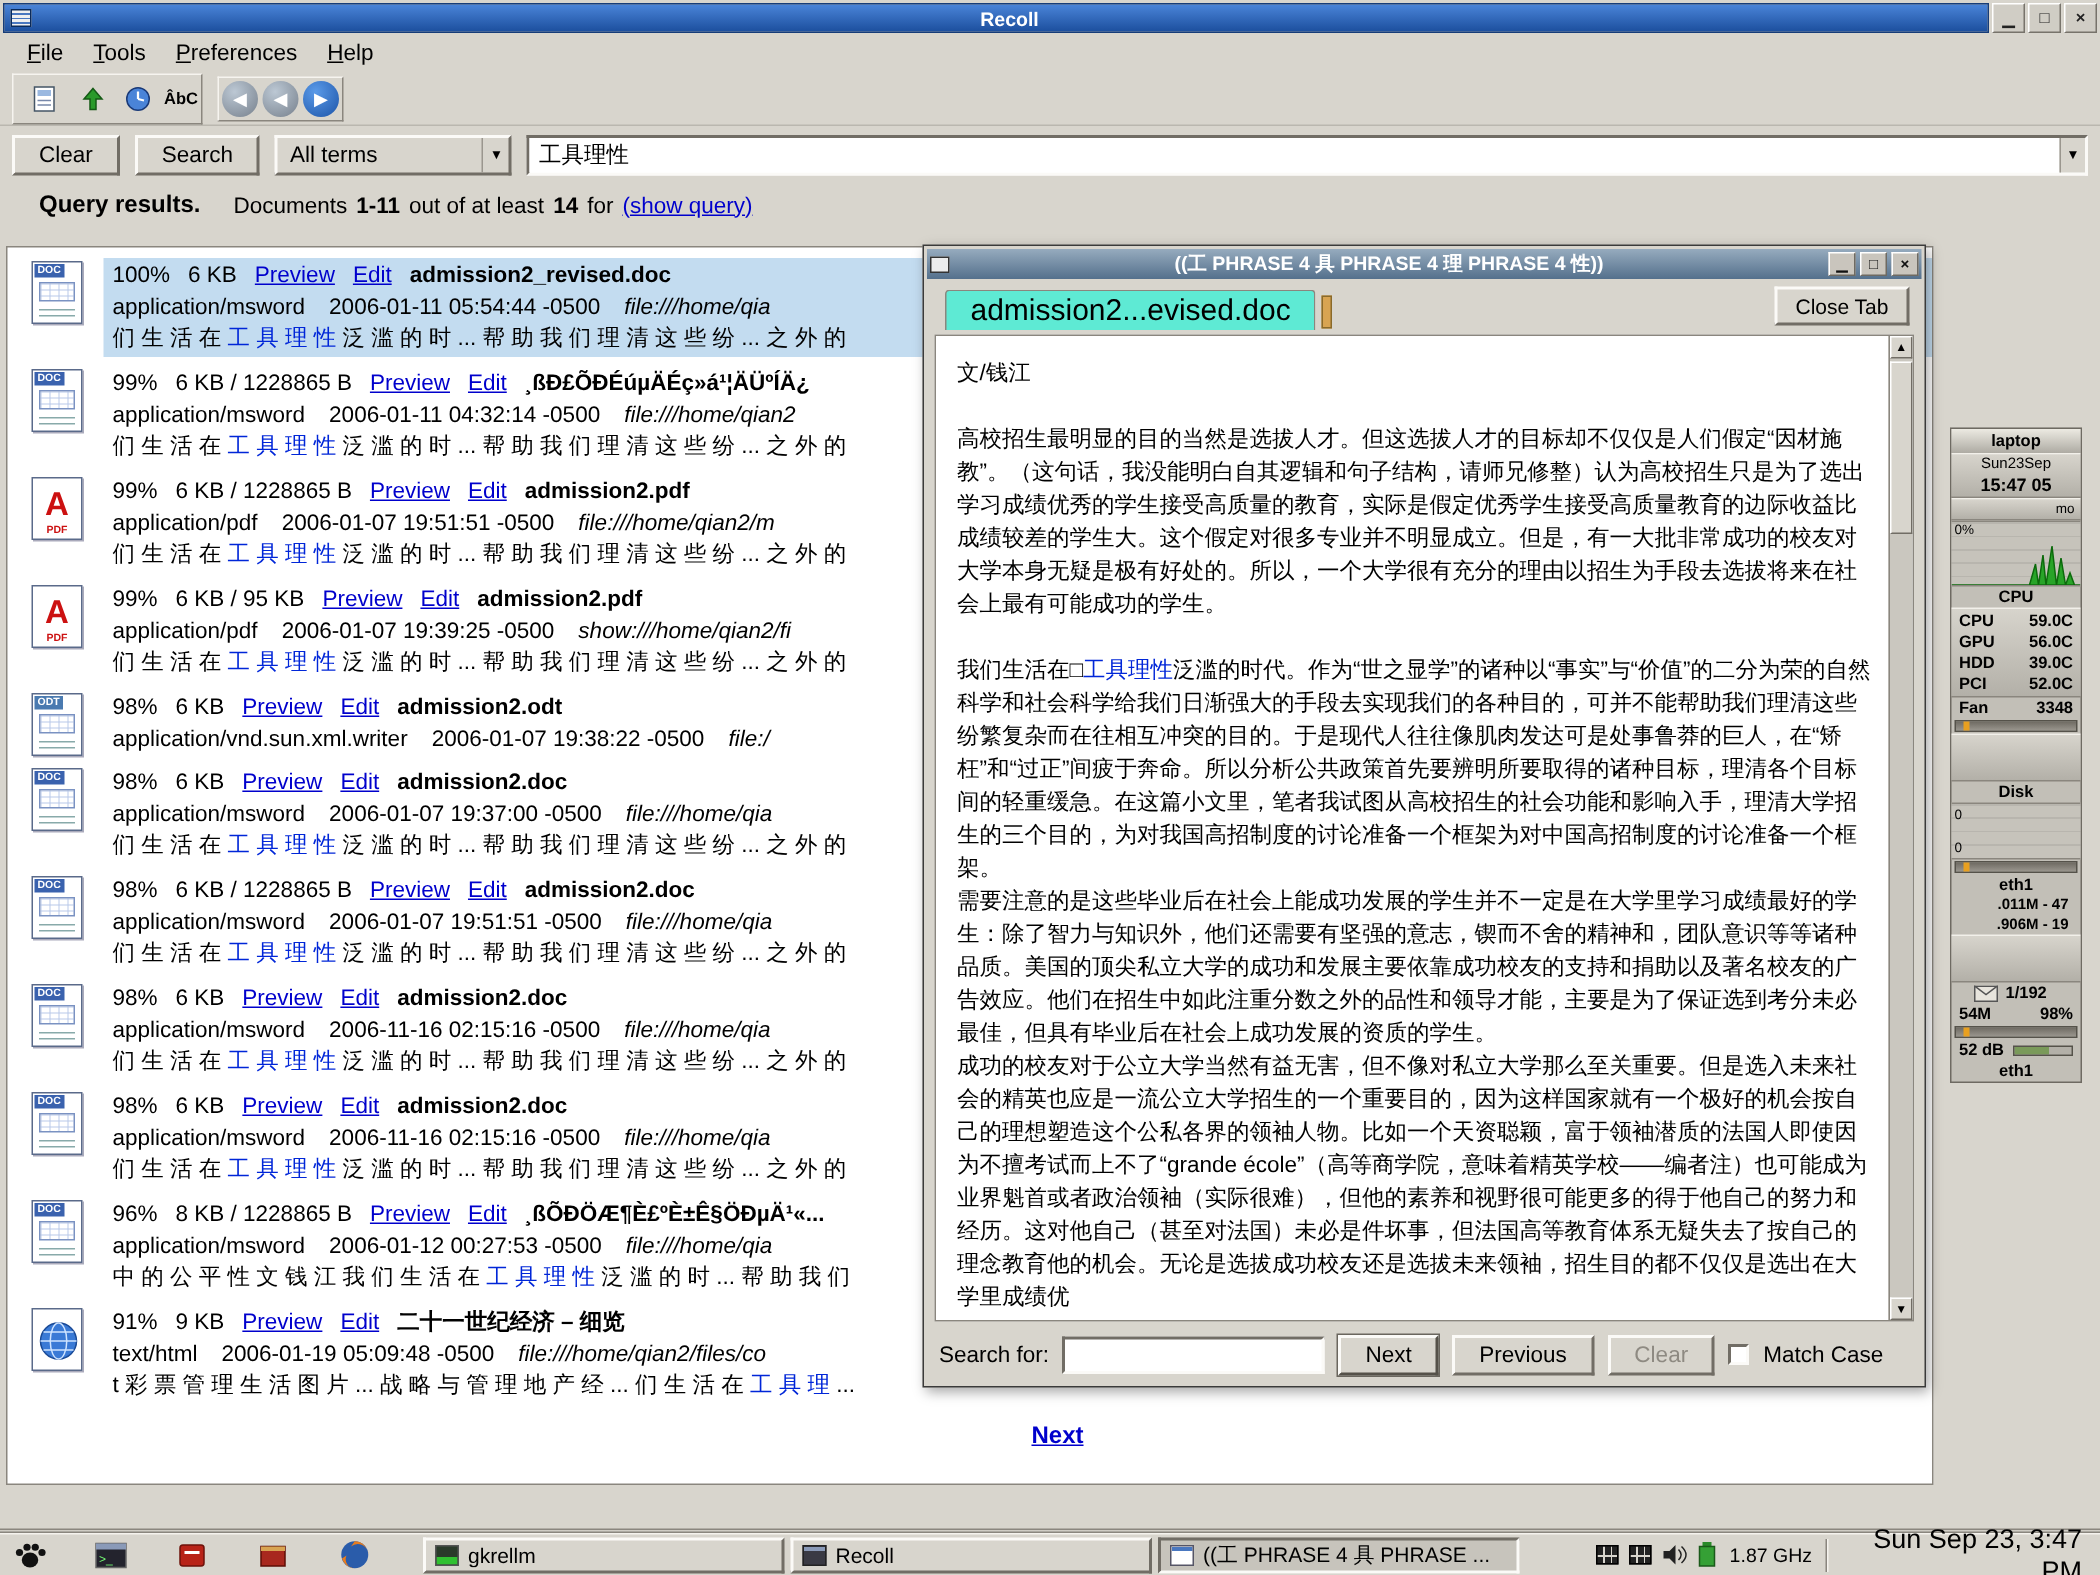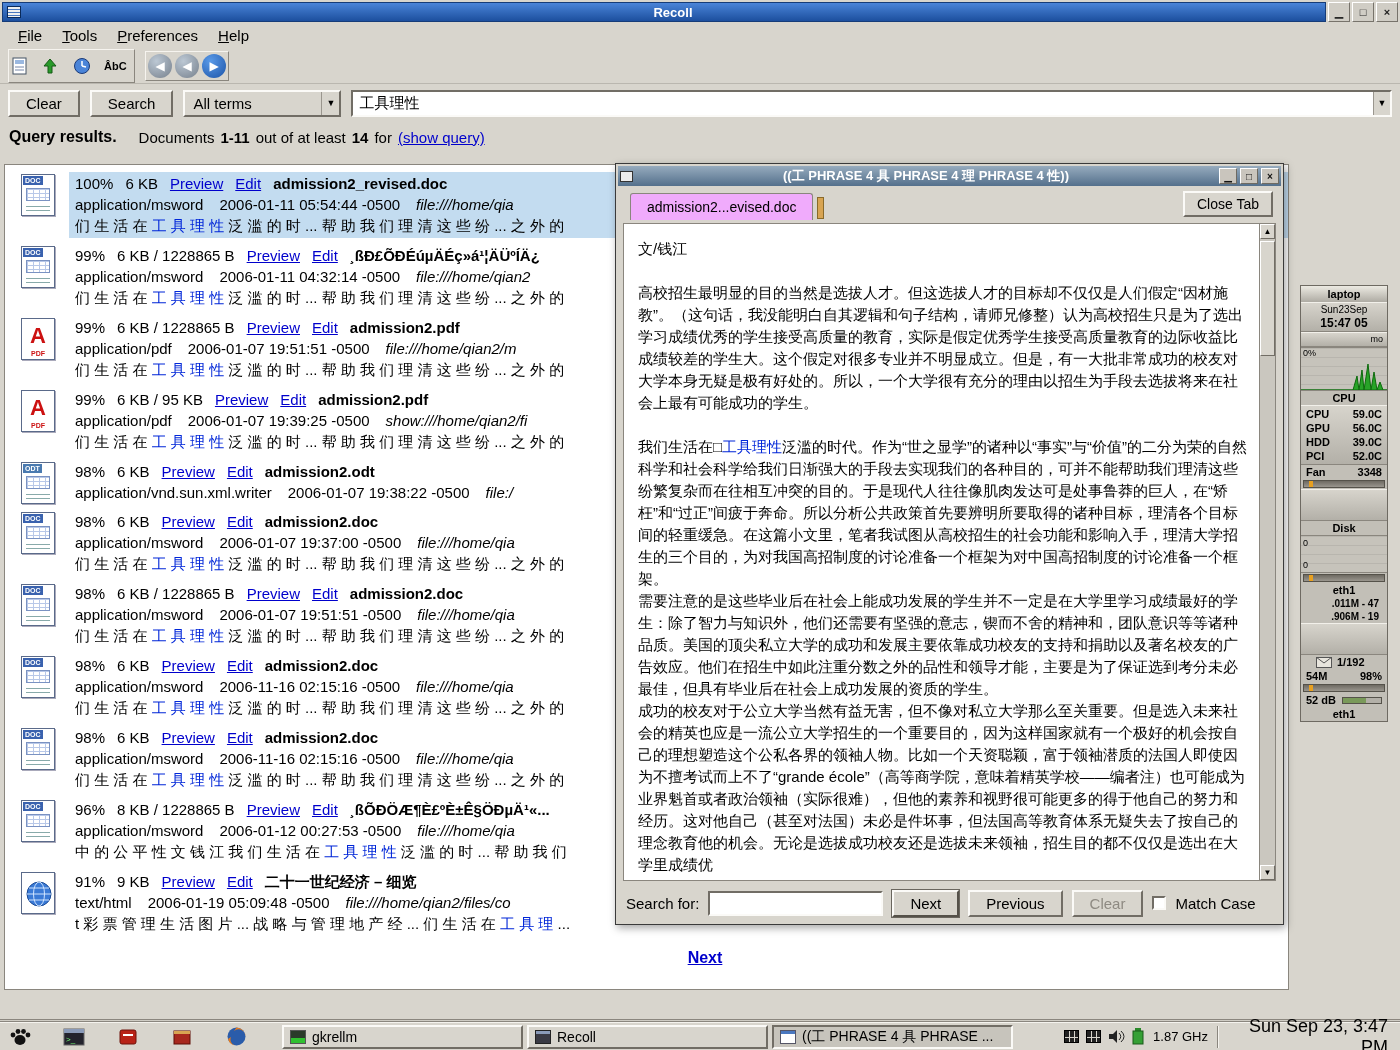--- a/index.html
+++ b/index.html
@@ -12,34 +12,34 @@
 .titlebar{height:22px;display:flex;align-items:stretch;padding:2px 2px 0 2px;gap:2px}
 .tb-blue{flex:1;background:linear-gradient(#4a84d8,#1c4f9e);display:flex;align-items:center;color:#fff;font-weight:bold;font-size:13px;border:1px solid #163c78;padding:0 4px}
 .tb-appicon{width:14px;height:12px;background:#f0f0f0;border:1px solid #0a2a5a;margin-right:4px;background-image:repeating-linear-gradient(#f0f0f0 0 2px,#4a78c0 2px 3px)}
 .tb-title{flex:1;text-align:center}
 .tb-btn{width:22px;background:#d0cdc5;border:1px solid;border-color:#fff #77736b #77736b #fff;display:flex;align-items:center;justify-content:center;font-size:11px;color:#222;font-weight:bold}
 .menubar{display:flex;height:26px;align-items:center;padding:0 8px;font-size:15px}
 .menu-item{padding:2px 10px;cursor:default}
 .menu-item::first-letter{text-decoration:underline}
 .toolbar{display:flex;align-items:center;height:36px;padding:2px 8px;gap:10px;border-bottom:1px solid #bab7af}
 .tgroup{display:flex;gap:3px;padding:2px;border:1px solid;border-color:#f6f4ef #8a867e #8a867e #f6f4ef;align-items:center}
-.tbtn{width:28px;height:28px;background:#d8d5cd;display:flex;align-items:center;justify-content:flex-start}
+.tbtn{width:28px;height:28px;background:#d8d5cd;display:flex;align-items:center;justify-content:flex-end}
 .abc-ic{font-size:11px;font-weight:bold}
 .navbtn{width:24px;height:24px;border-radius:50%;display:flex;align-items:center;justify-content:center;color:#fff;font-size:12px}
 .nav-dis{background:radial-gradient(circle at 35% 30%,#bcc8d4,#76808c)}
 .nav-fwd{background:radial-gradient(circle at 35% 30%,#5a9ae8,#1c54a8)}
 .searchrow{display:flex;align-items:center;gap:10px;height:38px;padding:4px 8px}
 .pushbtn{height:27px;padding:0 16px;background:#d8d5cd;border:2px solid;border-color:#fbfaf7 #716d65 #716d65 #fbfaf7;font-size:15px;font-family:inherit;display:flex;align-items:center;justify-content:center;cursor:default}
 .combo{width:158px;height:27px;display:flex;align-items:stretch;border:2px solid;border-color:#fbfaf7 #716d65 #716d65 #fbfaf7;background:#d8d5cd}
 .combo-text{flex:1;font-size:15px;display:flex;align-items:center;padding:0 8px}
 .combo-arrow{width:18px;border-left:1px solid #9a968e;display:flex;align-items:center;justify-content:center;font-size:9px}
 .queryinput{flex:1;height:27px;border:2px solid;border-color:#716d65 #fbfaf7 #fbfaf7 #716d65;background:#fff;display:flex;align-items:stretch}
 .qi{flex:1;border:0;outline:0;font-size:15px;padding:0 6px;font-family:inherit;background:#fff}
 .qi-arrow{width:17px;background:#d8d5cd;border-left:1px solid #9a968e;display:flex;align-items:center;justify-content:center;font-size:9px}
-.resultsheader{height:30px;padding:5px 9px;font-size:15px;display:flex;align-items:center;gap:6px}
+.resultsheader{height:30px;padding:5px 26px;font-size:15px;display:flex;align-items:center;gap:6px}
 .qr-title{font-weight:bold;font-size:16px;margin-right:16px}
 .bold{font-weight:bold}
 .link{color:#0000cc;text-decoration:underline;cursor:pointer}
 
 
 #results-area{position:absolute;left:4px;top:164px;width:1285px;height:826px;background:#fff;border:1px solid #8a867e;overflow:hidden;padding:4px 0 0 2px}
 .rrow{display:flex;align-items:flex-start;padding:3px 0}
 .ricon{width:62px;display:flex;justify-content:center;padding-top:2px;flex:none}
 .rtext{flex:1;padding:1px 6px;overflow:hidden}
 .sel .rtext{background:#c3dcf0}
@@ -63,21 +63,21 @@
 .fpdftxt{position:absolute;left:0;right:0;bottom:2px;text-align:center;color:#c11;font-size:7px;font-weight:bold}
 .fglobe{position:absolute;left:3px;top:7px}
 
 
 #preview-window{position:absolute;left:615px;top:163px;width:669px;height:762px;background:#d8d5cd;border:1px solid #3a3a3a;box-shadow:2px 3px 8px rgba(0,0,0,.35);display:flex;flex-direction:column;padding:2px}
 .pv-titlebar{height:20px;display:flex;align-items:center;background:linear-gradient(#96abbe,#54708c);color:#fff;font-weight:bold;font-size:13px;padding:0 2px;gap:3px;flex:none}
 .pv-ticon{width:13px;height:11px;background:#ececec;border:1px solid #333}
 .pv-title{flex:1;text-align:center;white-space:nowrap;overflow:hidden}
 .pv-btn{width:18px;height:16px;background:#c9c5bd;border:1px solid;border-color:#fff #6e6a62 #6e6a62 #fff;font-size:10px;display:flex;align-items:center;justify-content:center;color:#111}
 .pv-tabrow{height:34px;display:flex;align-items:flex-end;padding:4px 8px 0 12px;gap:4px;flex:none}
-.pv-tab{height:27px;padding:0 16px;background:#f0abfc;border:1px solid #8a867e;border-bottom:none;border-radius:3px 3px 0 0;display:flex;align-items:center;font-size:14px}
+.pv-tab{height:27px;padding:0 16px;background:#5eead4;border:1px solid #8a867e;border-bottom:none;border-radius:3px 3px 0 0;display:flex;align-items:center;font-size:20px}
 .pv-tabstub{width:7px;height:22px;background:#d8a452;border:1px solid #8a6a2a;margin-bottom:1px}
 .pv-closetab{margin-left:auto;margin-bottom:3px;height:26px;padding:0 12px;background:#d8d5cd;border:2px solid;border-color:#fbfaf7 #716d65 #716d65 #fbfaf7;font-size:14px;display:flex;align-items:center}
 .pv-body{flex:1;margin:3px 5px;background:#fff;border:1px solid #8a867e;display:flex;overflow:hidden}
 .pv-textcol{flex:1;padding:14px 8px 8px 14px;overflow:hidden}
 .pvp{font-size:15px;line-height:22px}
 .pvp.gap{margin-top:22px}
 .pv-scroll{width:16px;background:#cac7bf;border-left:1px solid #8a867e;display:flex;flex-direction:column;flex:none}
 .pv-sarr{height:15px;background:#d8d5cd;border:1px solid;border-color:#fff #716d65 #716d65 #fff;font-size:8px;display:flex;align-items:center;justify-content:center}
 .pv-strack{flex:1;position:relative}
 .pv-sthumb{position:absolute;left:0;right:0;top:2px;height:115px;background:#d8d5cd;border:1px solid;border-color:#fff #716d65 #716d65 #fff}

